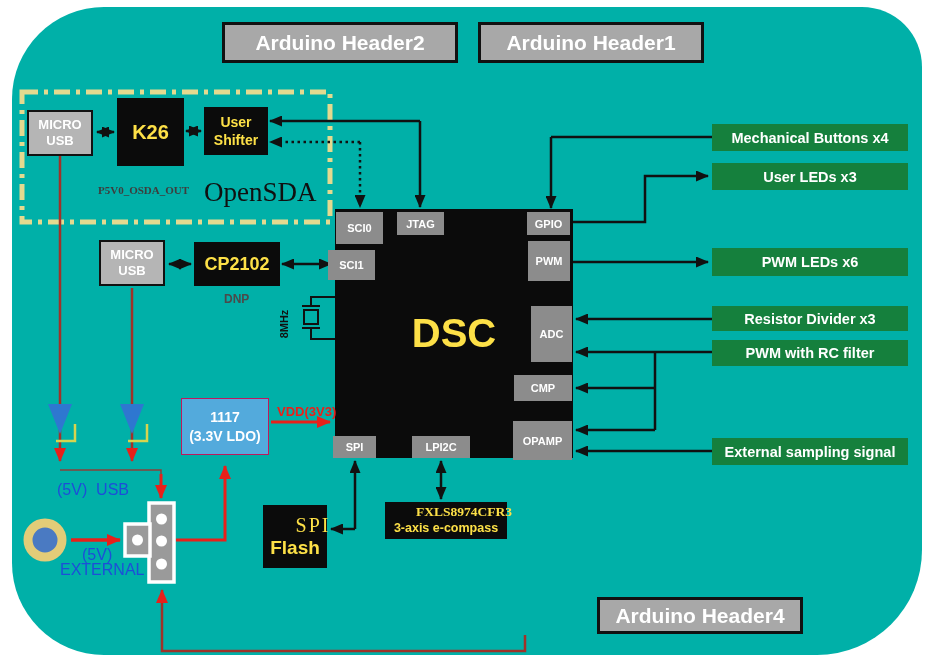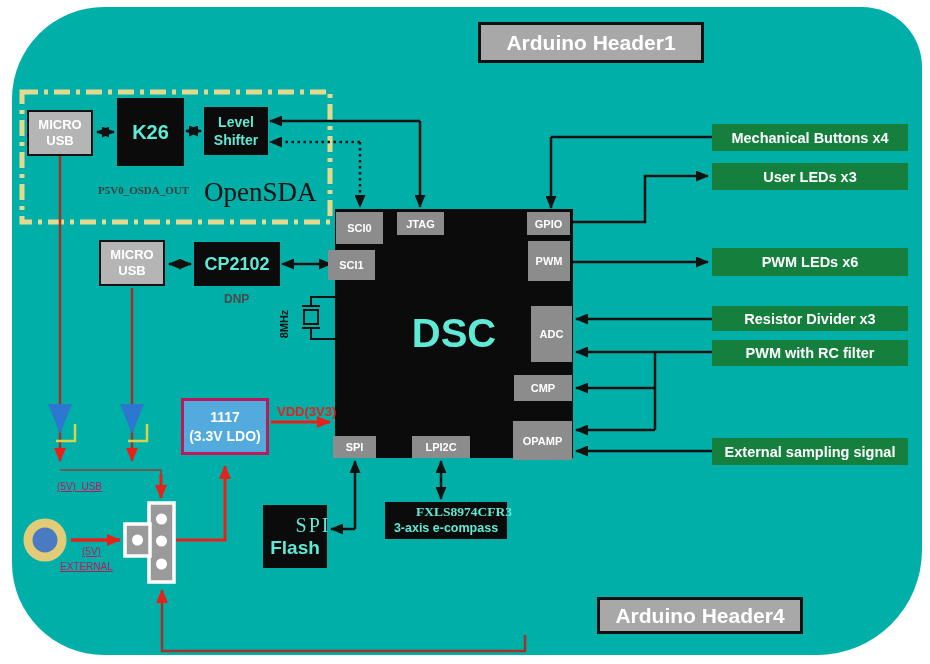--- a/index.html
+++ b/index.html
@@ -4,26 +4,26 @@
 <style>
   html,body{margin:0;padding:0;background:#ffffff;}
   #stage{position:relative;width:930px;height:664px;background:#ffffff;overflow:hidden;
          font-family:"Liberation Sans",sans-serif;}
   .abs{position:absolute;box-sizing:border-box;}
   #board{left:12px;top:7px;width:910px;height:648px;background:#00b0a8;
          border-radius:92px 60px 105px 92px;}
   svg.layer{position:absolute;left:0;top:0;width:930px;height:664px;pointer-events:none;}
   .ctr{display:flex;align-items:center;justify-content:center;text-align:center;}
   .hdr{background:#a8a8a8;border:3px solid #111;color:#fff;font-weight:bold;font-size:21px;}
-  .blk{background:#0b0b0b;color:#5eead4;font-weight:bold;}
+  .blk{background:#0b0b0b;color:#fde047;font-weight:bold;}
   .usb{background:#b5b5b5;border:2px solid #111;color:#fff;font-weight:bold;
        font-size:13px;line-height:1.25;}
   .pin{background:#8c8c8c;color:#fff;font-weight:bold;font-size:11px;}
   .gold{left:712px;width:196px;background:#15803d;color:#fff;font-weight:bold;font-size:14.5px;}
-  .lbl{color:#be185d;font-size:10px;text-decoration:underline;}
+  .lbl{color:#1d4ed8;font-size:16px;}
   .serif{font-family:"Liberation Serif",serif;padding-left:36px;}
 </style>
 </head>
 <body>
 
 <div id="stage">
   <div id="board" class="abs"></div>
 
   <svg class="layer" viewBox="0 0 930 664">
     <defs>
@@ -95,25 +95,26 @@
       <circle cx="161.5" cy="519" r="5.5" fill="#fff"></circle>
       <circle cx="161.5" cy="541" r="5.5" fill="#fff"></circle>
       <circle cx="161.5" cy="564" r="5.5" fill="#fff"></circle>
     </g>
     <g>
       <rect x="125" y="524" width="25" height="32" fill="#9a9a9a" stroke="#fff" stroke-width="3.5"></rect>
       <circle cx="137.5" cy="540" r="5.5" fill="#fff"></circle>
     </g>
   </svg>
 
+  <div class="abs ctr hdr" style="left:222px;top:22px;width:236px;height:41px">Arduino Header2</div>
   <div class="abs ctr hdr" style="left:478px;top:22px;width:226px;height:41px">Arduino Header1</div>
 
   <div class="abs ctr usb" style="left:27px;top:110px;width:66px;height:46px">MICRO USB</div>
   <div class="abs ctr blk" style="left:117px;top:98px;width:67px;height:68px;font-size:20px">K26</div>
-  <div class="abs ctr blk" style="left:204px;top:107px;width:64px;height:48px;font-size:14px;line-height:1.3">Level Shifter</div>
+  <div class="abs ctr blk" style="left:204px;top:107px;width:64px;height:48px;font-size:14px;line-height:1.3">User Shifter</div>
   <div class="abs serif" style="left:62px;top:184px;font-size:11px;font-weight:bold;color:#3d3d3d">P5V0_OSDA_OUT</div>
   <div class="abs serif" style="left:168px;top:177px;font-size:27px;color:#101010">OpenSDA</div>
 
   <div class="abs ctr usb" style="left:99px;top:240px;width:66px;height:46px">MICRO USB</div>
   <div class="abs ctr blk" style="left:194px;top:242px;width:86px;height:44px;font-size:18px">CP2102</div>
   <div class="abs" style="left:224px;top:292px;font-size:12px;font-weight:bold;color:#4a4a4a">DNP</div>
 
   <div class="abs ctr blk" style="left:335px;top:209px;width:238px;height:249px;font-size:40px">DSC</div>
   <div class="abs ctr pin" style="left:336px;top:212px;width:47px;height:32px">SCI0</div>
   <div class="abs ctr pin" style="left:397px;top:212px;width:47px;height:23px">JTAG</div>
@@ -129,21 +130,21 @@
        transform:rotate(-90deg);transform-origin:center">8MHz</div>
 
   <div class="abs ctr gold" style="top:124px;height:27px">Mechanical Buttons x4</div>
   <div class="abs ctr gold" style="top:163px;height:27px">User LEDs x3</div>
   <div class="abs ctr gold" style="top:248px;height:28px">PWM LEDs x6</div>
   <div class="abs ctr gold" style="top:306px;height:25px">Resistor Divider x3</div>
   <div class="abs ctr gold" style="top:340px;height:26px">PWM with RC filter</div>
   <div class="abs ctr gold" style="top:438px;height:27px">External sampling signal</div>
 
   <div class="abs ctr" style="left:181px;top:398px;width:88px;height:57px;background:#53aadc;
-       border:3px solid #be185d;color:#fff;font-weight:bold;font-size:14px;flex-direction:column;line-height:1.3">
+       border:1px solid #be185d;color:#fff;font-weight:bold;font-size:14px;flex-direction:column;line-height:1.3">
     <span>1117</span>
     <span>(3.3V LDO)</span>
   </div>
   <div class="abs" style="left:277px;top:404px;width:60px;text-align:left;font-size:13px;
        font-weight:bold;color:#e8201a">VDD(3V3)</div>
   <div class="abs lbl" style="left:57px;top:481px;white-space:pre">(5V)  USB</div>
   <div class="abs lbl" style="left:82px;top:546px">(5V)</div>
   <div class="abs lbl" style="left:60px;top:561px">EXTERNAL</div>
 
   <div class="abs ctr blk" style="left:263px;top:505px;width:64px;height:63px;flex-direction:column;line-height:1.2">

